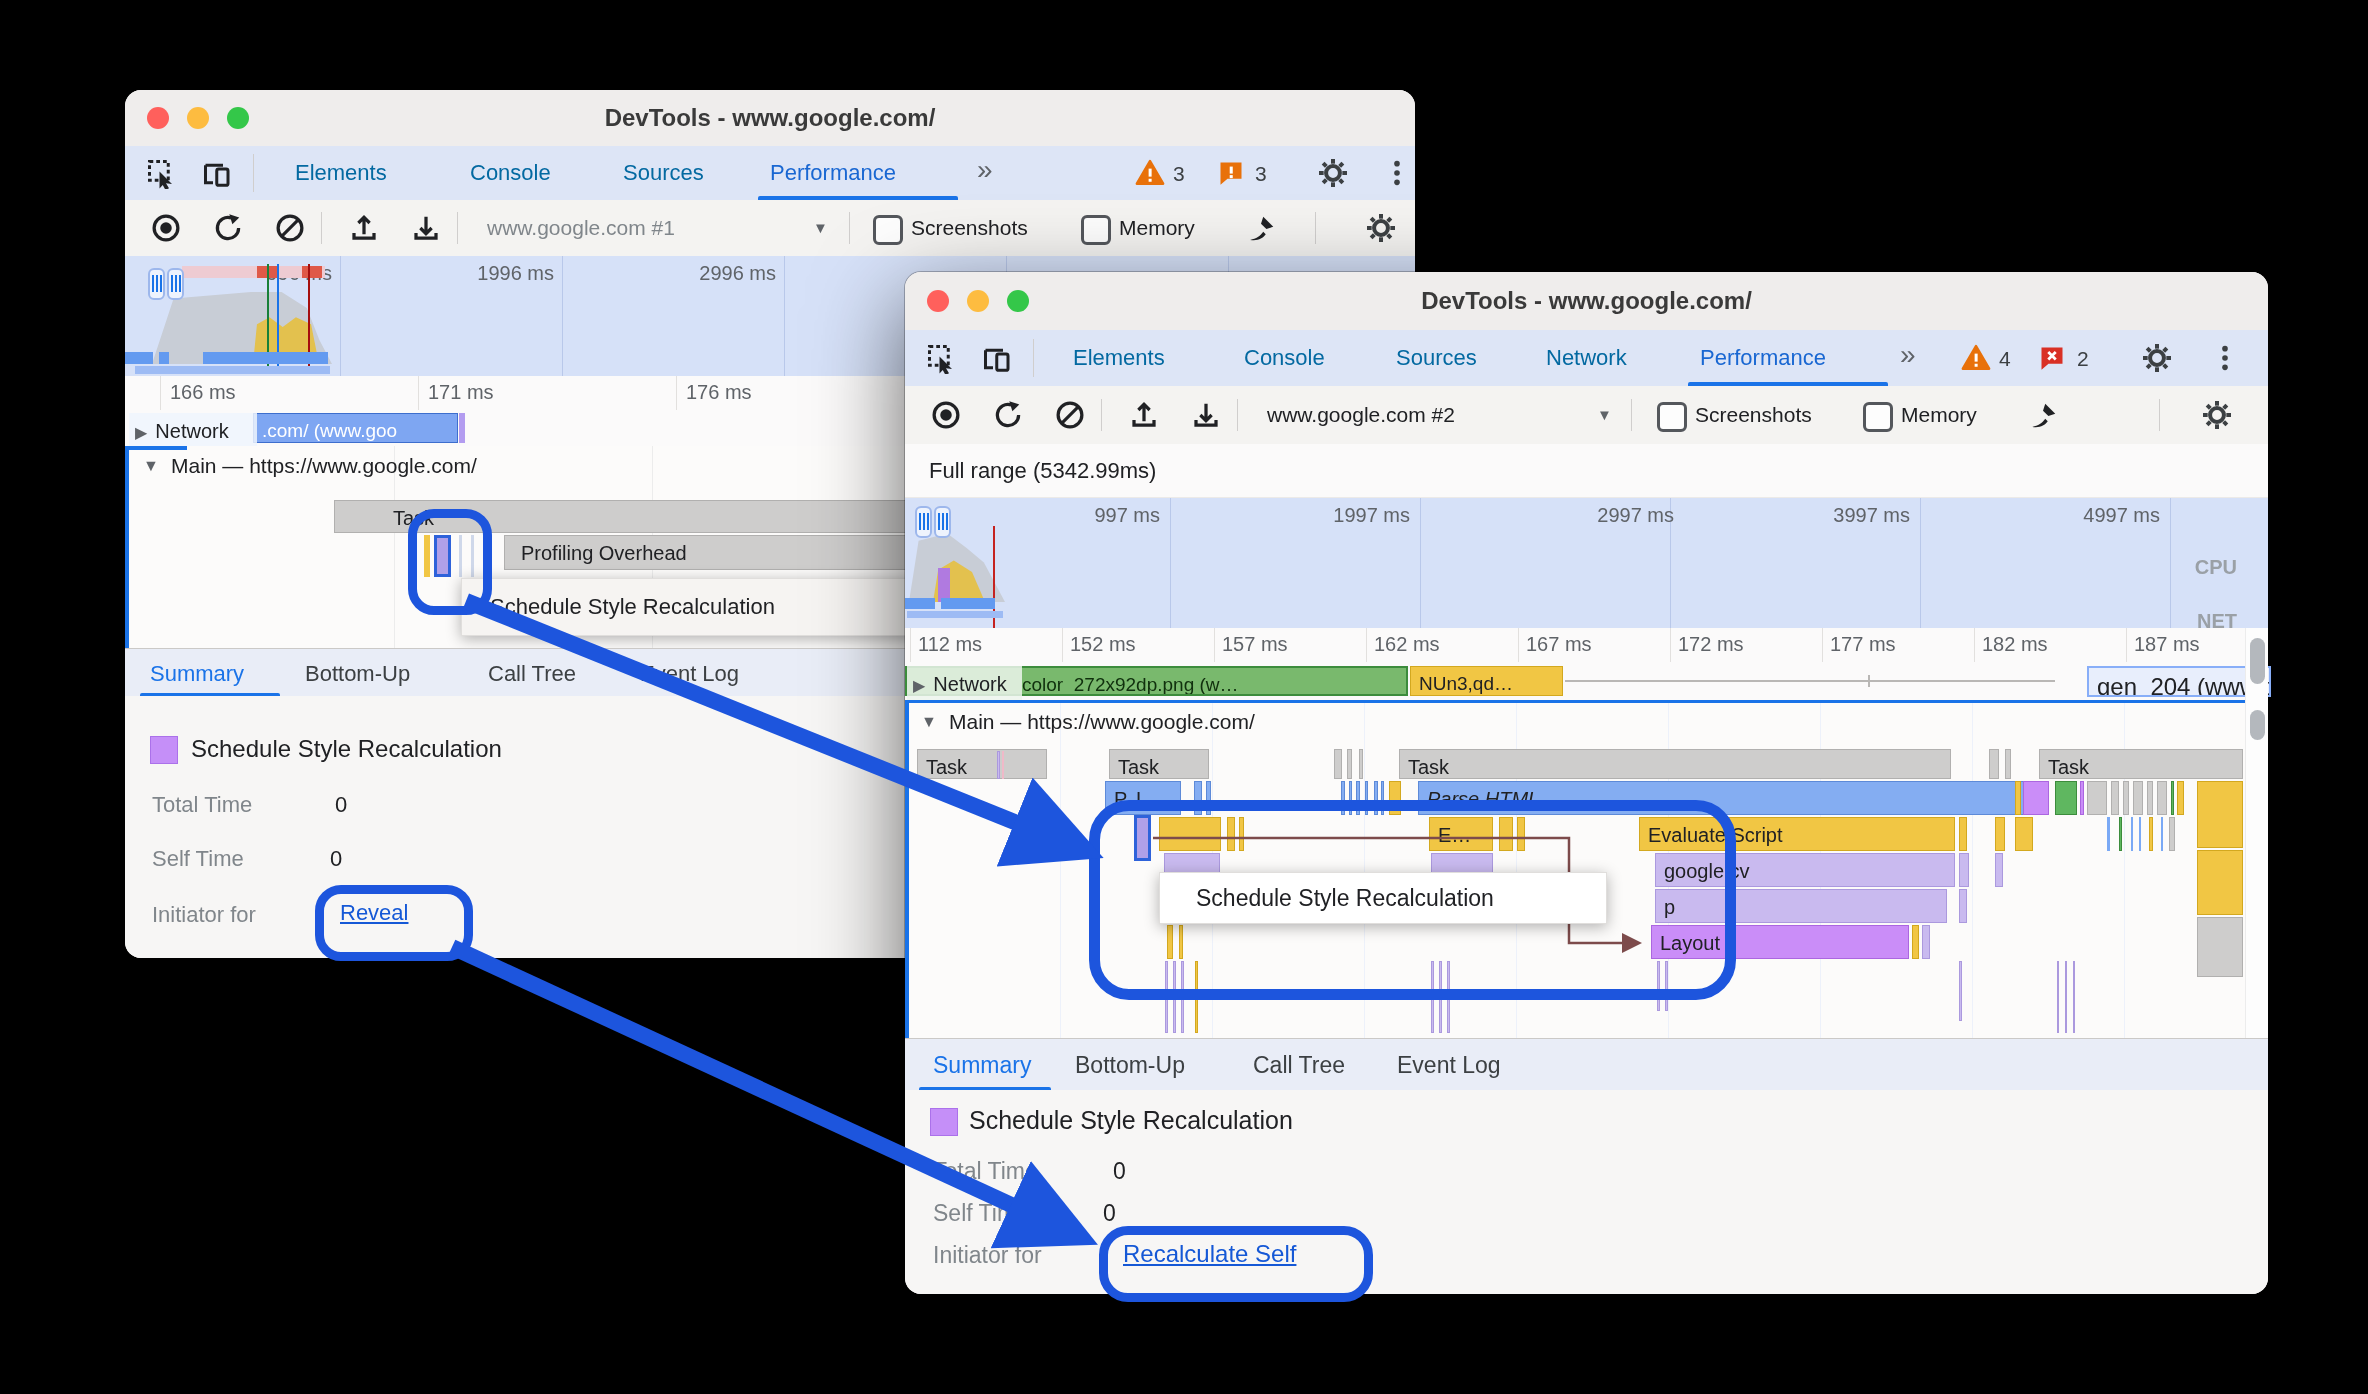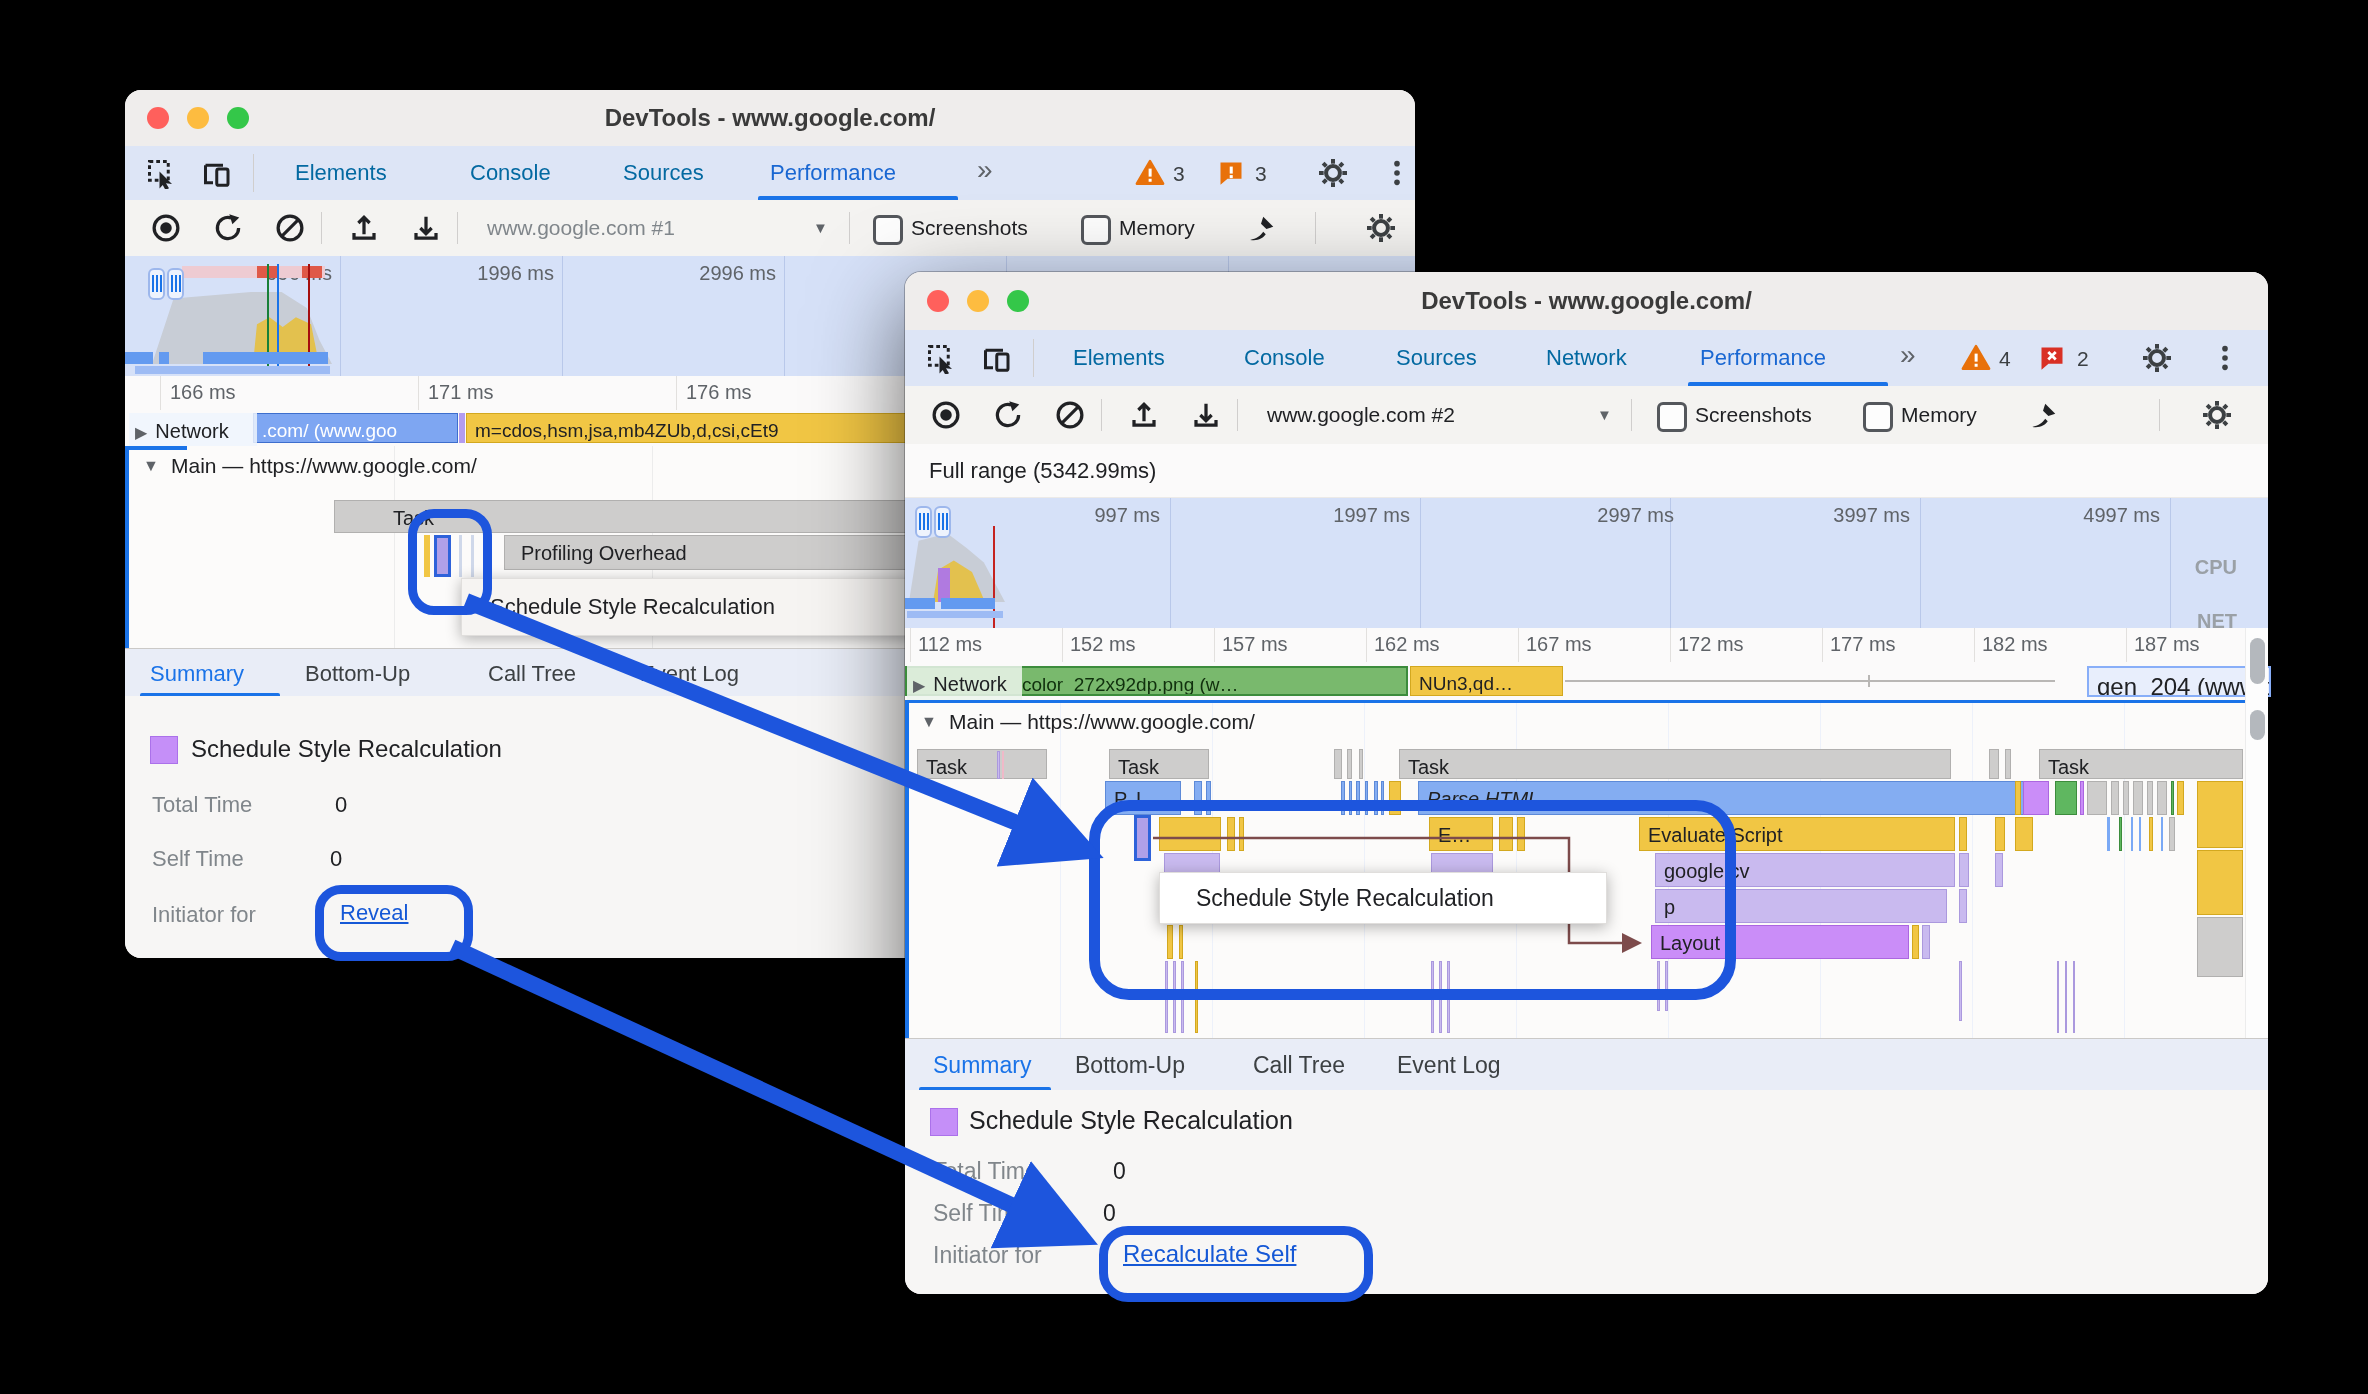--- a/index.html
+++ b/index.html
@@ -205,21 +205,20 @@
     <div class="rtick" style="left:293px;"></div>
     <div class="rtick" style="left:551px;"></div>
     <div class="rlabel" style="left:45px;">166 ms</div>
     <div class="rlabel" style="left:303px;">171 ms</div>
     <div class="rlabel" style="left:561px;">176 ms</div>
   </div>
 
   <div class="nrow" style="top:320px;height:36px;">
     <div class="bar" style="left:128px;top:3px;width:205px;height:30px;background:#7ea6f2;border:1px solid #3d6ecd;color:#fff;font-size:19px;">.com/ (www.goo</div>
     <div class="sliver" style="left:334px;top:3px;width:6px;height:30px;background:#b39cf0;"></div>
-    <div class="bar yellow" style="left:341px;top:3px;width:500px;height:30px;font-size:19px;">m=cdos,hsm,jsa,mb4ZUb,d,csi,cEt9</div>
     <div class="chip" style="left:4px;top:3px;width:128px;height:30px;background:rgba(238,244,253,.85);">
       <span class="disc" style="position:static;margin:0 8px 0 6px;">▶</span><span>Network</span>
     </div>
   </div>
 
   <div class="main" style="top:356px;height:202px;right:0;">
     <div class="abs" style="left:0;top:0;width:58px;height:4px;background:#1a73e8;"></div>
     <div class="abs" style="left:265px;top:0;bottom:0;width:1px;background:#ececec;"></div>
     <div class="abs" style="left:523px;top:0;bottom:0;width:1px;background:#ececec;"></div>
     <div class="disc" style="left:14px;top:11px;">▼</div>

